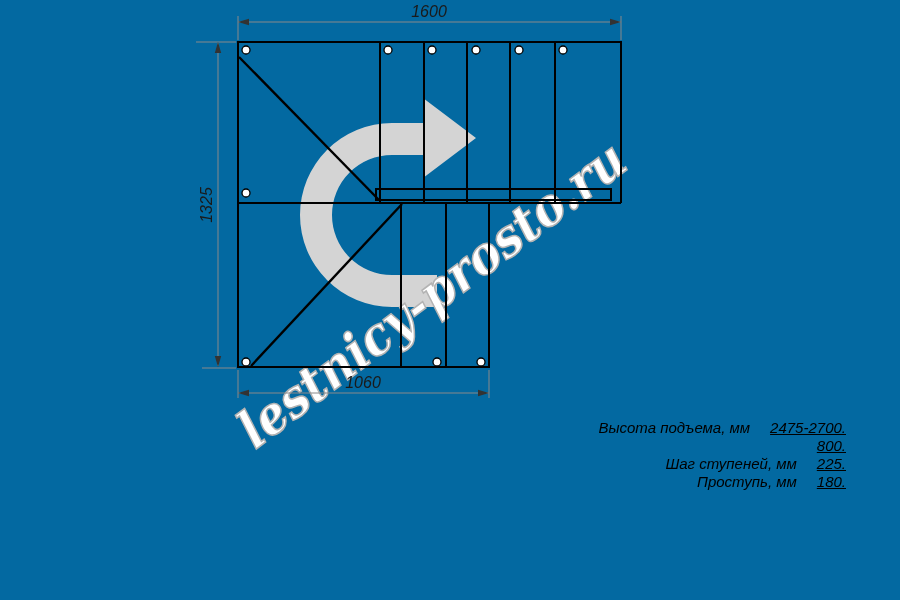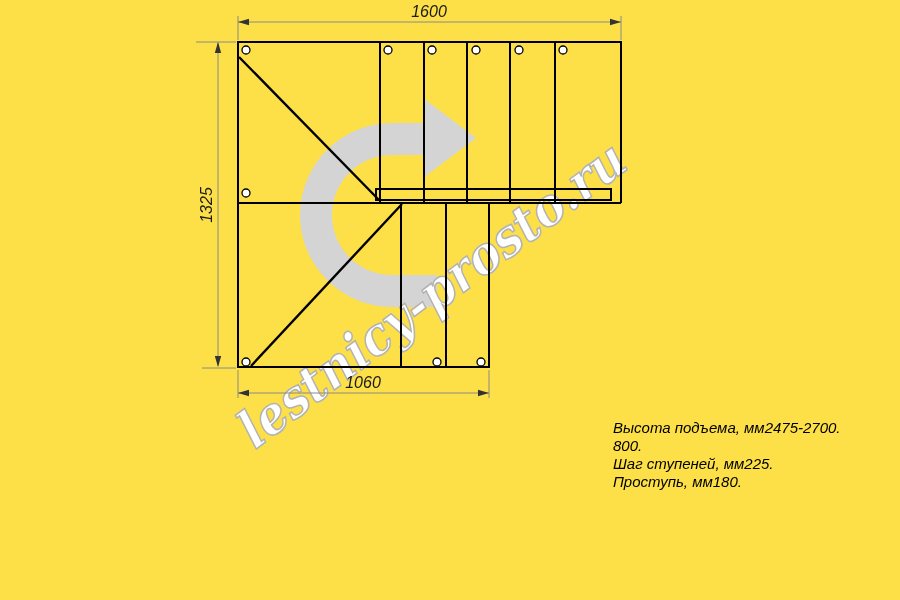--- a/index.html
+++ b/index.html
@@ -1,20 +1,20 @@
 <!DOCTYPE html>
 <html><head>
 <meta charset="utf-8">
 <style>
   html, body { margin: 0; padding: 0; background: #ffffff; }
   .page {
     position: relative;
     width: 900px;
     height: 600px;
-    background: #fde047;
+    background: #0369a1;
     overflow: hidden;
     font-family: "Liberation Sans", sans-serif;
   }
   .drawing-svg {
     position: absolute;
     left: 0; top: 0;
     width: 900px; height: 600px;
   }
   .dim-text {
     font-family: "Liberation Sans", sans-serif;
@@ -36,24 +36,25 @@
     left: 613px;
     top: 419px;
     width: 233px;
     font-style: italic;
     font-size: 15px;
     line-height: 18px;
     color: #000000;
   }
   .spec-row {
     display: flex;
-    justify-content: flex-start;
+    justify-content: flex-end;
     white-space: nowrap;
+    gap: 20px;
   }
-  .spec-value { text-align: right; }
+  .spec-value { text-align: right; text-decoration: underline; }
 </style>
 </head>
 <body>
 
 <div class="page">
 
   <svg class="drawing-svg" viewBox="0 0 900 600">
 
     <path fill="#d4d4d4" d="M392,123 L423,123 L423,98 L476,138 L423,178 L423,155 L392,155
              A60,60 0 1 0 392,275

